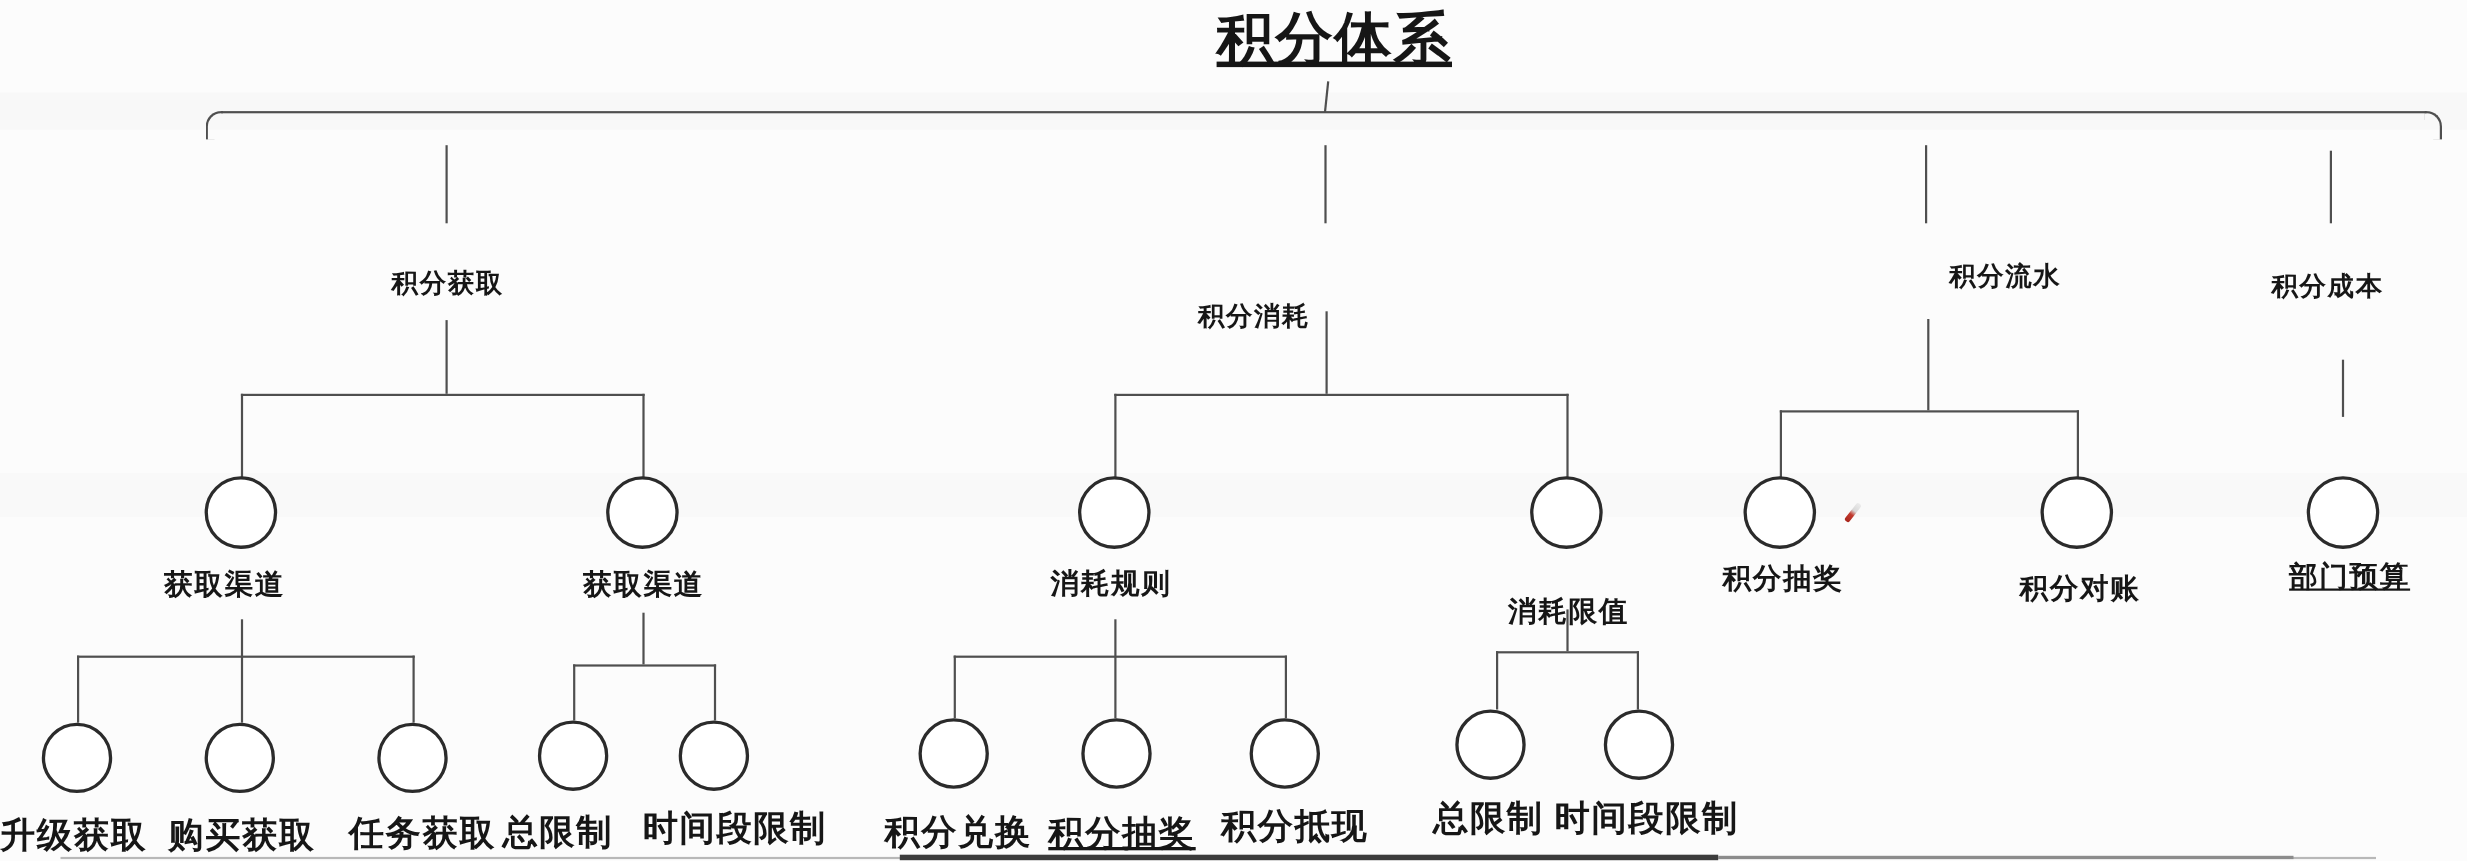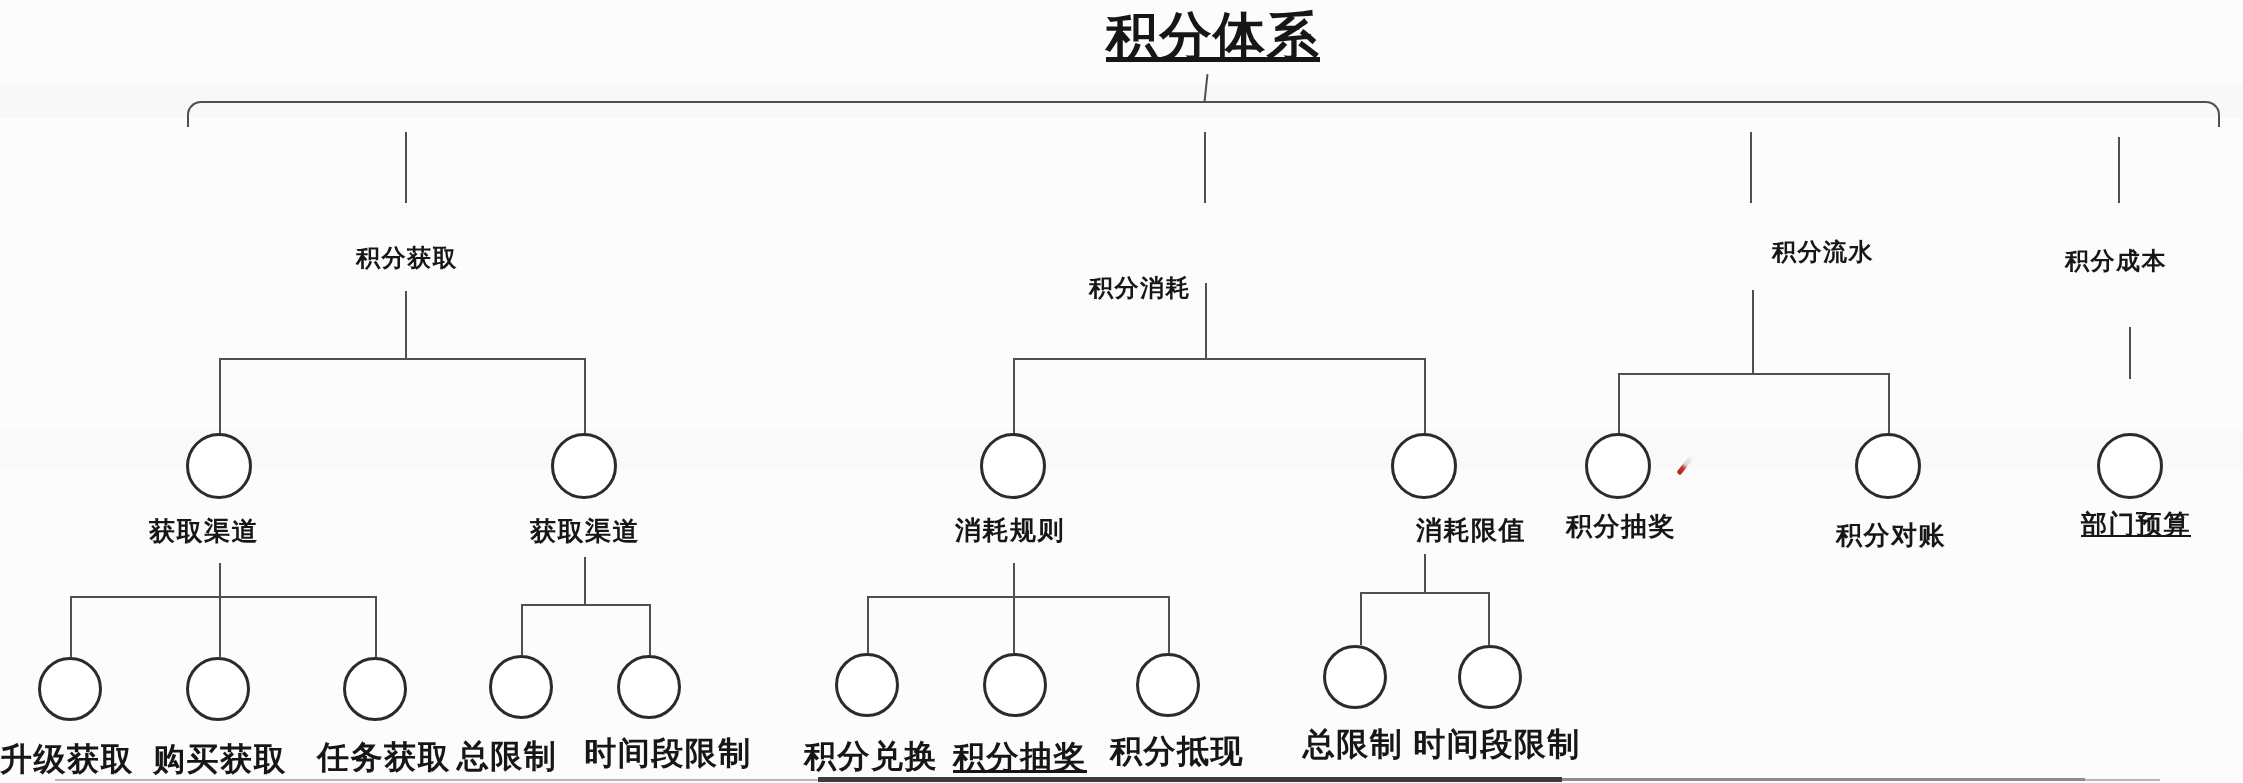--- a/index.html
+++ b/index.html
@@ -71,21 +71,21 @@
   <div class="circle" style="left:1391px;top:433px;width:66px;height:66px;"></div>
   <div class="circle" style="left:1585px;top:433px;width:66px;height:66px;"></div>
   <div class="circle" style="left:1855px;top:433px;width:66px;height:66px;"></div>
   <div class="circle" style="left:2097px;top:433px;width:66px;height:66px;"></div>
 
   <div class="pen" style="left:1682px;top:456px;"></div>
 
   <div class="lbl l2" style="left:204px;top:531px;">获取渠道</div>
   <div class="lbl l2" style="left:585px;top:531px;">获取渠道</div>
   <div class="lbl l2" style="left:1010px;top:530px;">消耗规则</div>
-  <div class="lbl l2" style="left:1426px;top:530px;margin-left:45px;">消耗限值</div>
+  <div class="lbl l2" style="left:1426px;top:556px;">消耗限值</div>
   <div class="lbl l2" style="left:1621px;top:526px;">积分抽奖</div>
   <div class="lbl l2" style="left:1891px;top:523px;margin-top:12px;">积分对账</div>
   <div class="lbl l2" style="left:2136px;top:524px;text-decoration:underline;">部门预算</div>
 
   <div class="ln v" style="left:219px;top:563px;height:94px;"></div>
   <div class="ln h" style="left:70px;top:596px;width:307px;"></div>
   <div class="ln v" style="left:70px;top:596px;height:61px;"></div>
   <div class="ln v" style="left:375px;top:596px;height:61px;"></div>
 
   <div class="ln v" style="left:584px;top:557px;height:47px;"></div>

